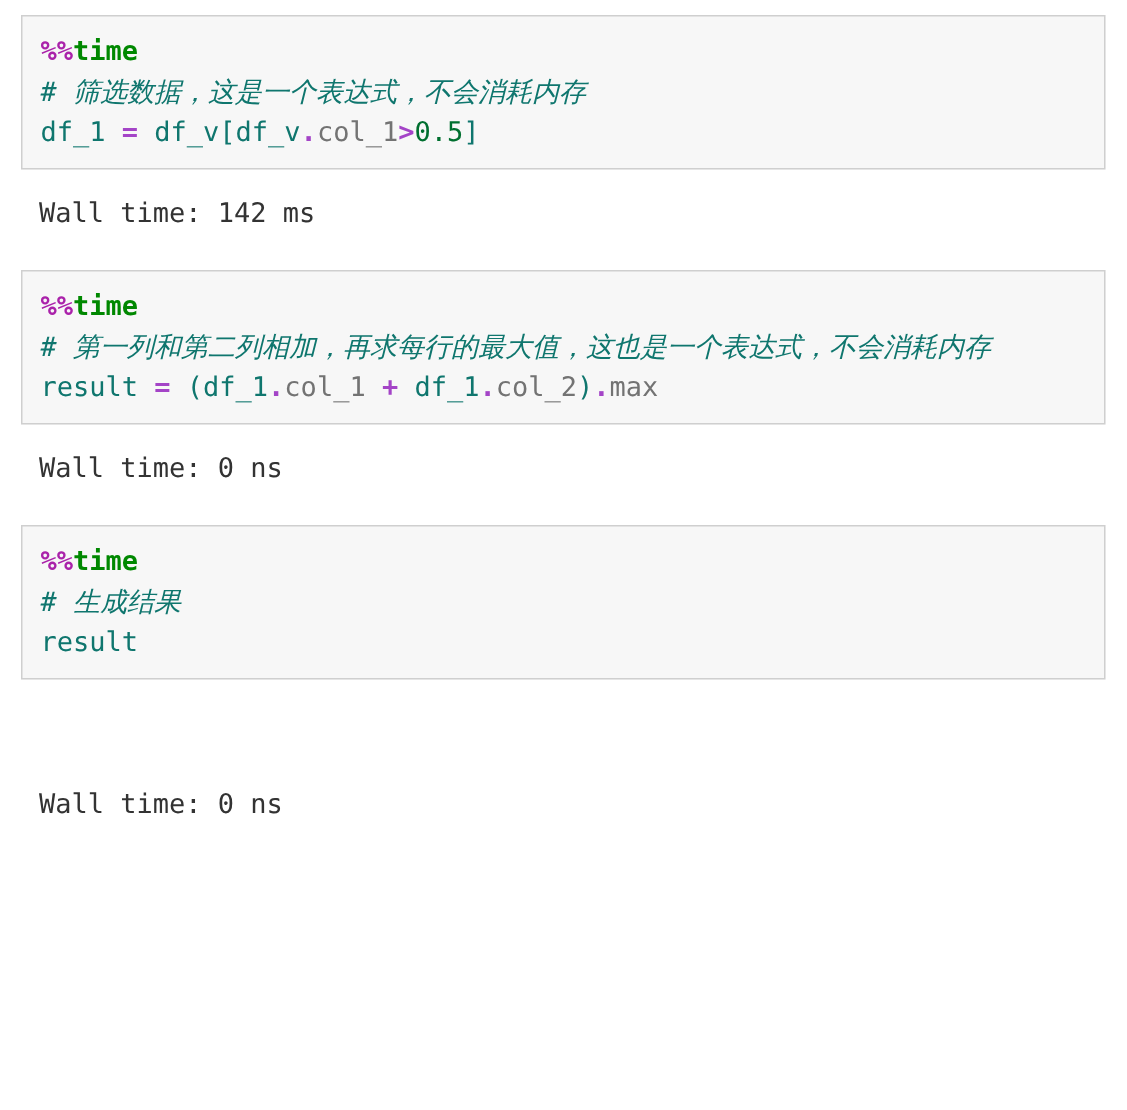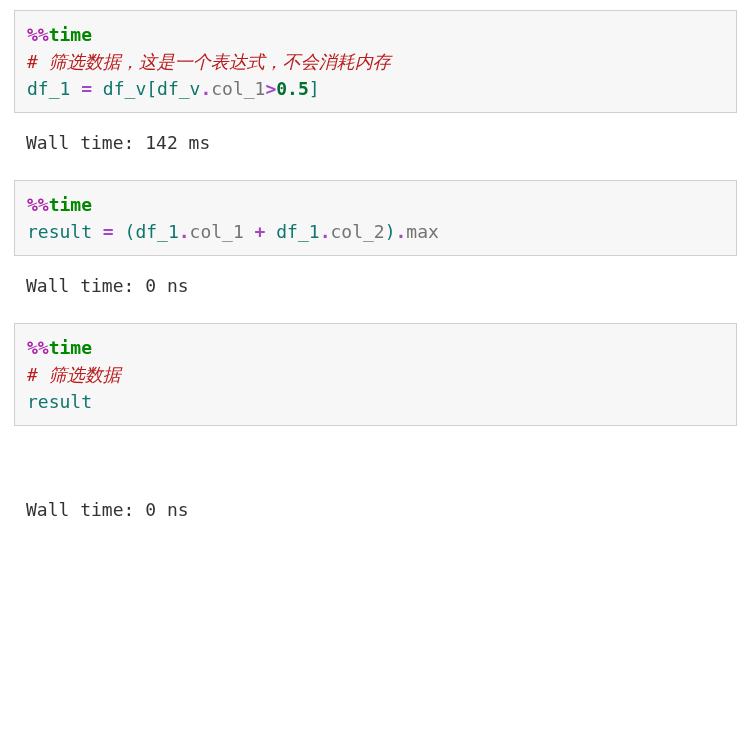--- a/index.html
+++ b/index.html
@@ -31,60 +31,60 @@
     }
     .tok-magic {
       color: #aa22aa;
       font-weight: bold;
     }
     .tok-magic2 {
       color: #008800;
       font-weight: bold;
     }
     .tok-comment {
-      color: #b91c1c;
+      color: #0f766e;
       font-style: italic;
     }
     .tok-op {
       color: #a444c7;
       font-weight: bold;
     }
     .tok-var {
       color: #0f766e;
     }
     .tok-attr {
       color: #737373;
     }
     .tok-num {
       color: #006f2f;
-      font-weight: bold;
     }
     .out-text {
       color: #333333;
     }
   </style>
 </head>
 <body>
 
 <div class="cell-input">
   <div class="code-line"><span class="tok-magic">%%</span><span class="tok-magic2">time</span></div>
   <div class="code-line tok-comment"># 筛选数据，这是一个表达式，不会消耗内存</div>
   <div class="code-line"><span class="tok-var">df_1 </span><span class="tok-op">=</span><span class="tok-var"> df_v[df_v</span><span class="tok-op">.</span><span class="tok-attr">col_1</span><span class="tok-op">&gt;</span><span class="tok-num">0.5</span><span class="tok-var">]</span></div>
 </div>
 <div class="cell-output out-text">Wall time: 142 ms</div>
 
 <div class="cell-input">
   <div class="code-line"><span class="tok-magic">%%</span><span class="tok-magic2">time</span></div>
+  <div class="code-line tok-comment"># 第一列和第二列相加，再求每行的最大值，这也是一个表达式，不会消耗内存</div>
   <div class="code-line"><span class="tok-var">result </span><span class="tok-op">=</span><span class="tok-var"> (df_1</span><span class="tok-op">.</span><span class="tok-attr">col_1</span><span class="tok-op"> + </span><span class="tok-var">df_1</span><span class="tok-op">.</span><span class="tok-attr">col_2</span><span class="tok-var">)</span><span class="tok-op">.</span><span class="tok-attr">max</span></div>
 </div>
 <div class="cell-output out-text">Wall time: 0 ns</div>
 
 <div class="cell-input">
   <div class="code-line"><span class="tok-magic">%%</span><span class="tok-magic2">time</span></div>
-  <div class="code-line tok-comment"># 筛选数据</div>
+  <div class="code-line tok-comment"># 生成结果</div>
   <div class="code-line tok-var">result</div>
 </div>
 <div class="cell-output">
   <div class="out-text">Wall time: 0 ns</div>
   <div style="height:8px"></div>
   
   
   
 </div>
 

